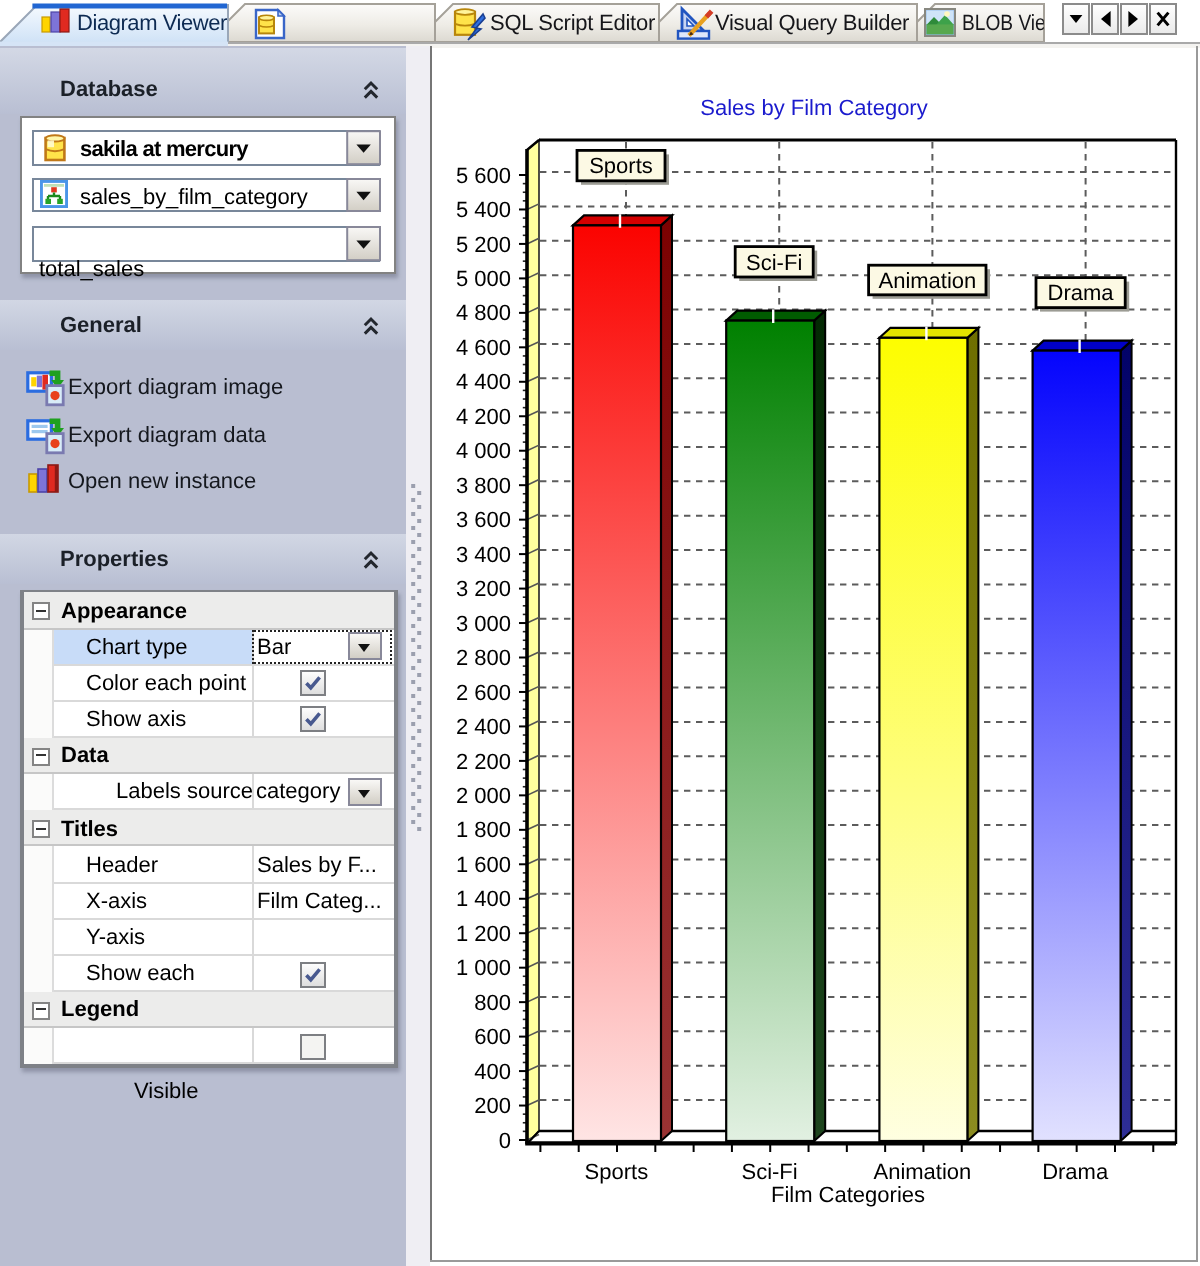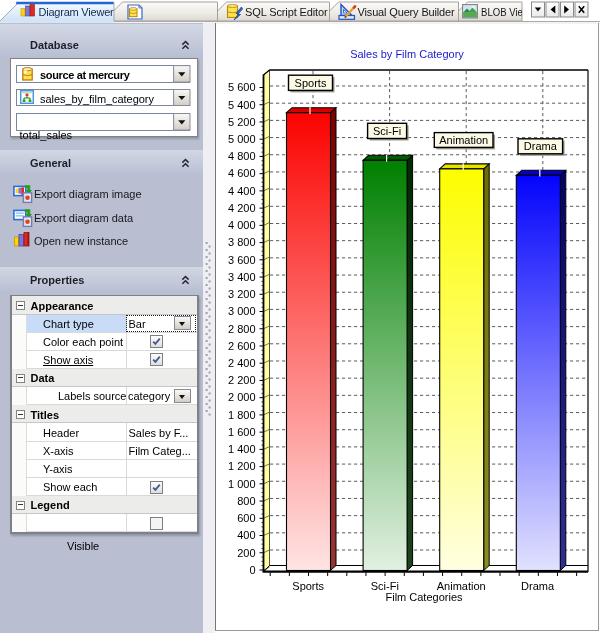--- a/index.html
+++ b/index.html
@@ -136,21 +136,21 @@
 
 <div class="abs" style="left:10px;top:57.5px;width:188px;height:79.5px;background:#fff;border:1px solid #828282;box-shadow:1px 2px 2px rgba(90,95,115,.45);"></div>
 
 <div class="abs" style="left:15.5px;top:65.3px;width:174.5px;height:17.7px;background:#fff;border:1px solid #78879a;"></div>
 <svg class="abs" style="left:21.5px;top:66.5px" width="11" height="15" viewBox="0 0 11 15">
  <rect x="0.8" y="2" width="9.4" height="11" fill="#ffe34a" stroke="#c07818" stroke-width="1.3"></rect>
  <ellipse cx="5.5" cy="2.2" rx="4.7" ry="1.6" fill="#fff6a8" stroke="#c07818" stroke-width="1"></ellipse>
  <path d="M0.8,7.6 Q5.5,9.6 10.2,7.6" fill="none" stroke="#c07818" stroke-width="1"></path>
  <rect x="1.8" y="3.2" width="3.2" height="3.4" fill="#fffbd0" opacity="0.9"></rect>
 </svg>
-<div class="abs t11" style="left:40px;top:69.5px;font-weight:bold;color:#000;letter-spacing:-0.35px;">source at mercury</div>
+<div class="abs t11" style="left:40px;top:69.5px;font-weight:bold;color:#000;letter-spacing:-0.35px;">sakila at mercury</div>
 
 <div class="abs" style="left:15.5px;top:89.2px;width:174.5px;height:17.2px;background:#fff;border:1px solid #78879a;"></div>
 <svg class="abs" style="left:20px;top:90px" width="14" height="14" viewBox="0 0 14 14">
  <rect x="0.7" y="0.7" width="12.6" height="12.6" fill="#fff" stroke="#4a95e8" stroke-width="1.5"></rect>
  <rect x="2" y="2" width="10" height="1.4" fill="#bfe0b8"></rect>
  <rect x="5.6" y="3.6" width="2.8" height="2.6" fill="#e03820"></rect>
  <path d="M7,6.2 L7,8 M4,8 L10,8 M4,8 L4,9.6 M10,8 L10,9.6" stroke="#1d8a1d" stroke-width="1.2" fill="none"></path>
  <rect x="2.7" y="9.4" width="2.8" height="2.6" fill="#28a428"></rect>
  <rect x="8.6" y="9.4" width="2.8" height="2.6" fill="#28a428"></rect>
 </svg>
@@ -228,21 +228,21 @@
 <div class="abs gbtn" style="left:174px;top:316.3px;"></div>
 <div class="abs" style="left:27px;top:332.7px;width:99.3px;height:18.15px;background:#fff;border-bottom:1px solid #d9d9d9;"></div>
 <div class="abs" style="left:126.3px;top:332.7px;width:70.7px;height:18.15px;background:#fff;border-bottom:1px solid #d9d9d9;border-left:1px solid #d9d9d9;"></div>
 <div class="abs t11" style="left:43px;top:336.9px;color:#000;">Color each point</div>
 <div class="abs" style="left:149.8px;top:335.3px;width:13px;height:13px;background:linear-gradient(#fdfdfd,#dedede);border:1px solid #7d7f83;"></div>
 <svg class="abs" style="left:149.8px;top:335.3px" width="13" height="13" viewBox="0 0 13 13">
       <path d="M3.2,6.6 L5.4,8.9 L9.8,3.7" fill="none" stroke="#48598f" stroke-width="1.8"></path>
     </svg>
 <div class="abs" style="left:27px;top:350.8px;width:99.3px;height:18.15px;background:#fff;border-bottom:1px solid #d9d9d9;"></div>
 <div class="abs" style="left:126.3px;top:350.8px;width:70.7px;height:18.15px;background:#fff;border-bottom:1px solid #d9d9d9;border-left:1px solid #d9d9d9;"></div>
-<div class="abs t11" style="left:43px;top:355.0px;color:#000;text-decoration:underline;">Show axis</div>
+<div class="abs t11" style="left:43px;top:355.0px;color:#000;">Show axis</div>
 <div class="abs" style="left:149.8px;top:353.4px;width:13px;height:13px;background:linear-gradient(#fdfdfd,#dedede);border:1px solid #7d7f83;"></div>
 <svg class="abs" style="left:149.8px;top:353.4px" width="13" height="13" viewBox="0 0 13 13">
       <path d="M3.2,6.6 L5.4,8.9 L9.8,3.7" fill="none" stroke="#48598f" stroke-width="1.8"></path>
     </svg>
 <div class="abs" style="left:12px;top:369.0px;width:185px;height:18.15px;background:#ececeb;border-bottom:1px solid #c6c6c6;"></div>
 <div class="abs" style="left:16.4px;top:373.6px;width:9px;height:9px;background:#fff;border:1px solid #848484;"></div>
 <div class="abs" style="left:18.4px;top:377.2px;width:5px;height:1.2px;background:#333;"></div>
 <div class="abs t11" style="left:30.5px;top:373.2px;font-weight:bold;color:#000;">Data</div>
 <div class="abs" style="left:27px;top:387.1px;width:99.3px;height:18.15px;background:#fff;border-bottom:1px solid #d9d9d9;"></div>
 <div class="abs" style="left:126.3px;top:387.1px;width:70.7px;height:18.15px;background:#fff;border-bottom:1px solid #d9d9d9;border-left:1px solid #d9d9d9;"></div>

